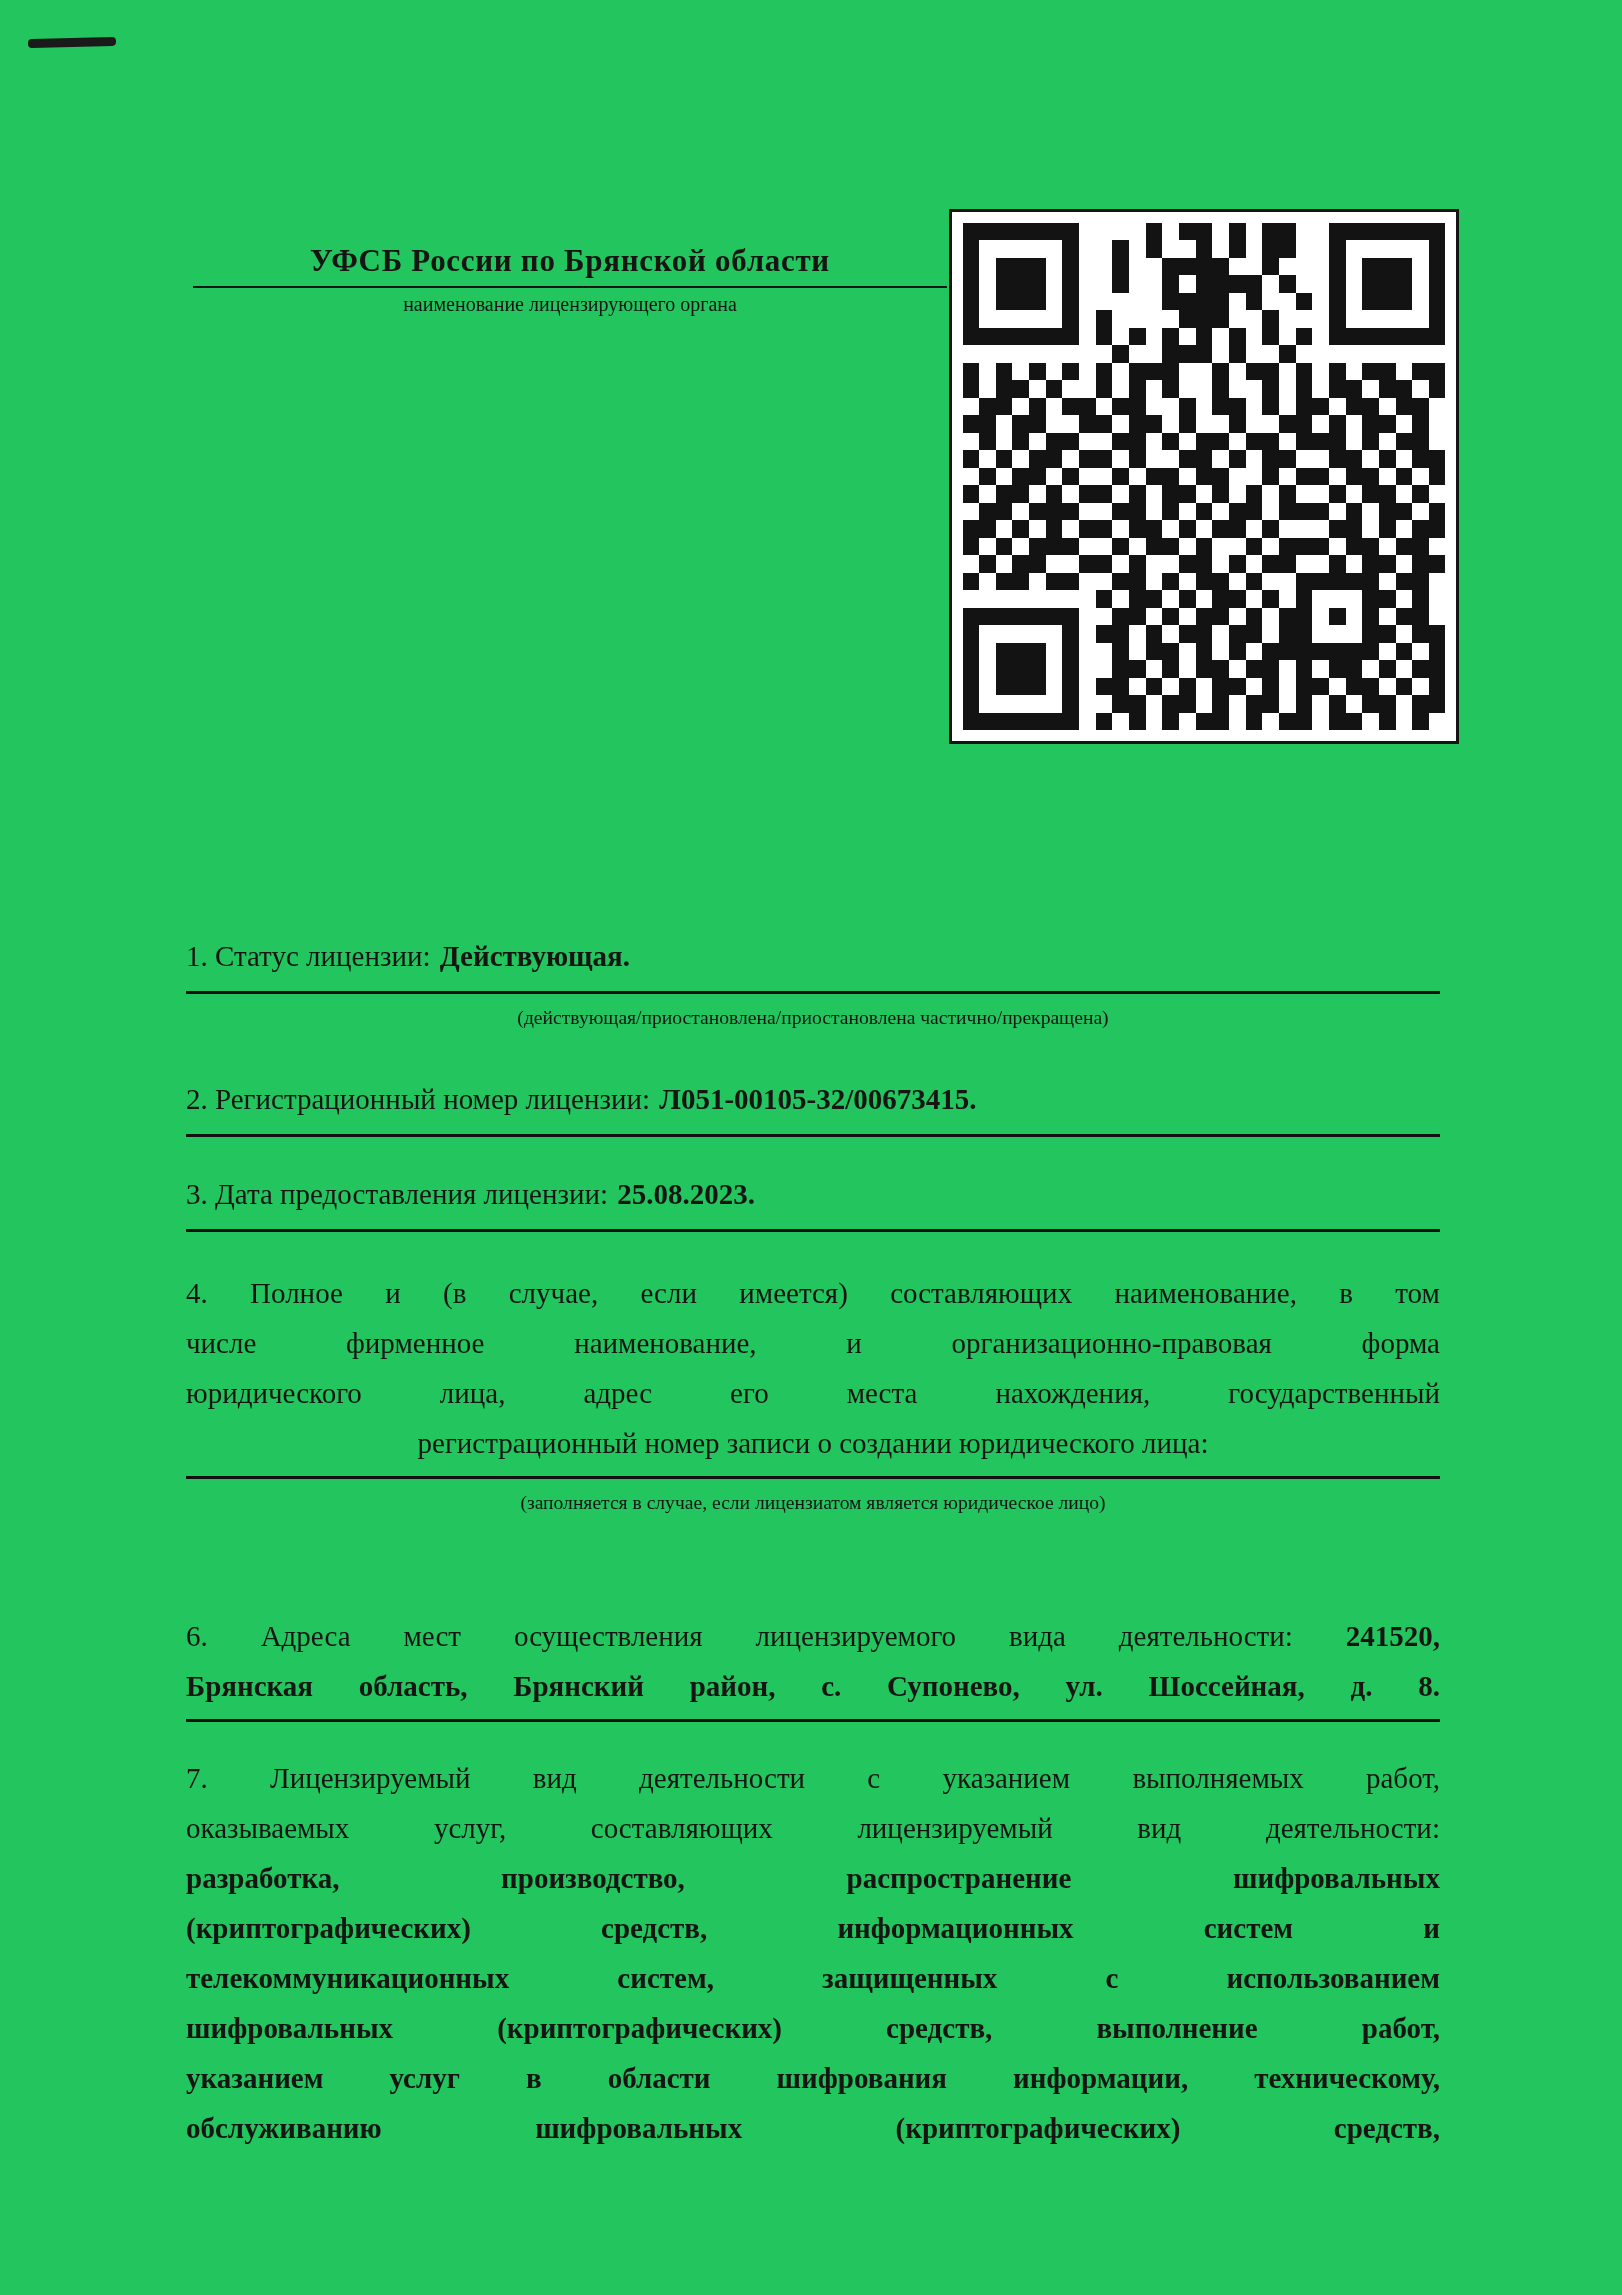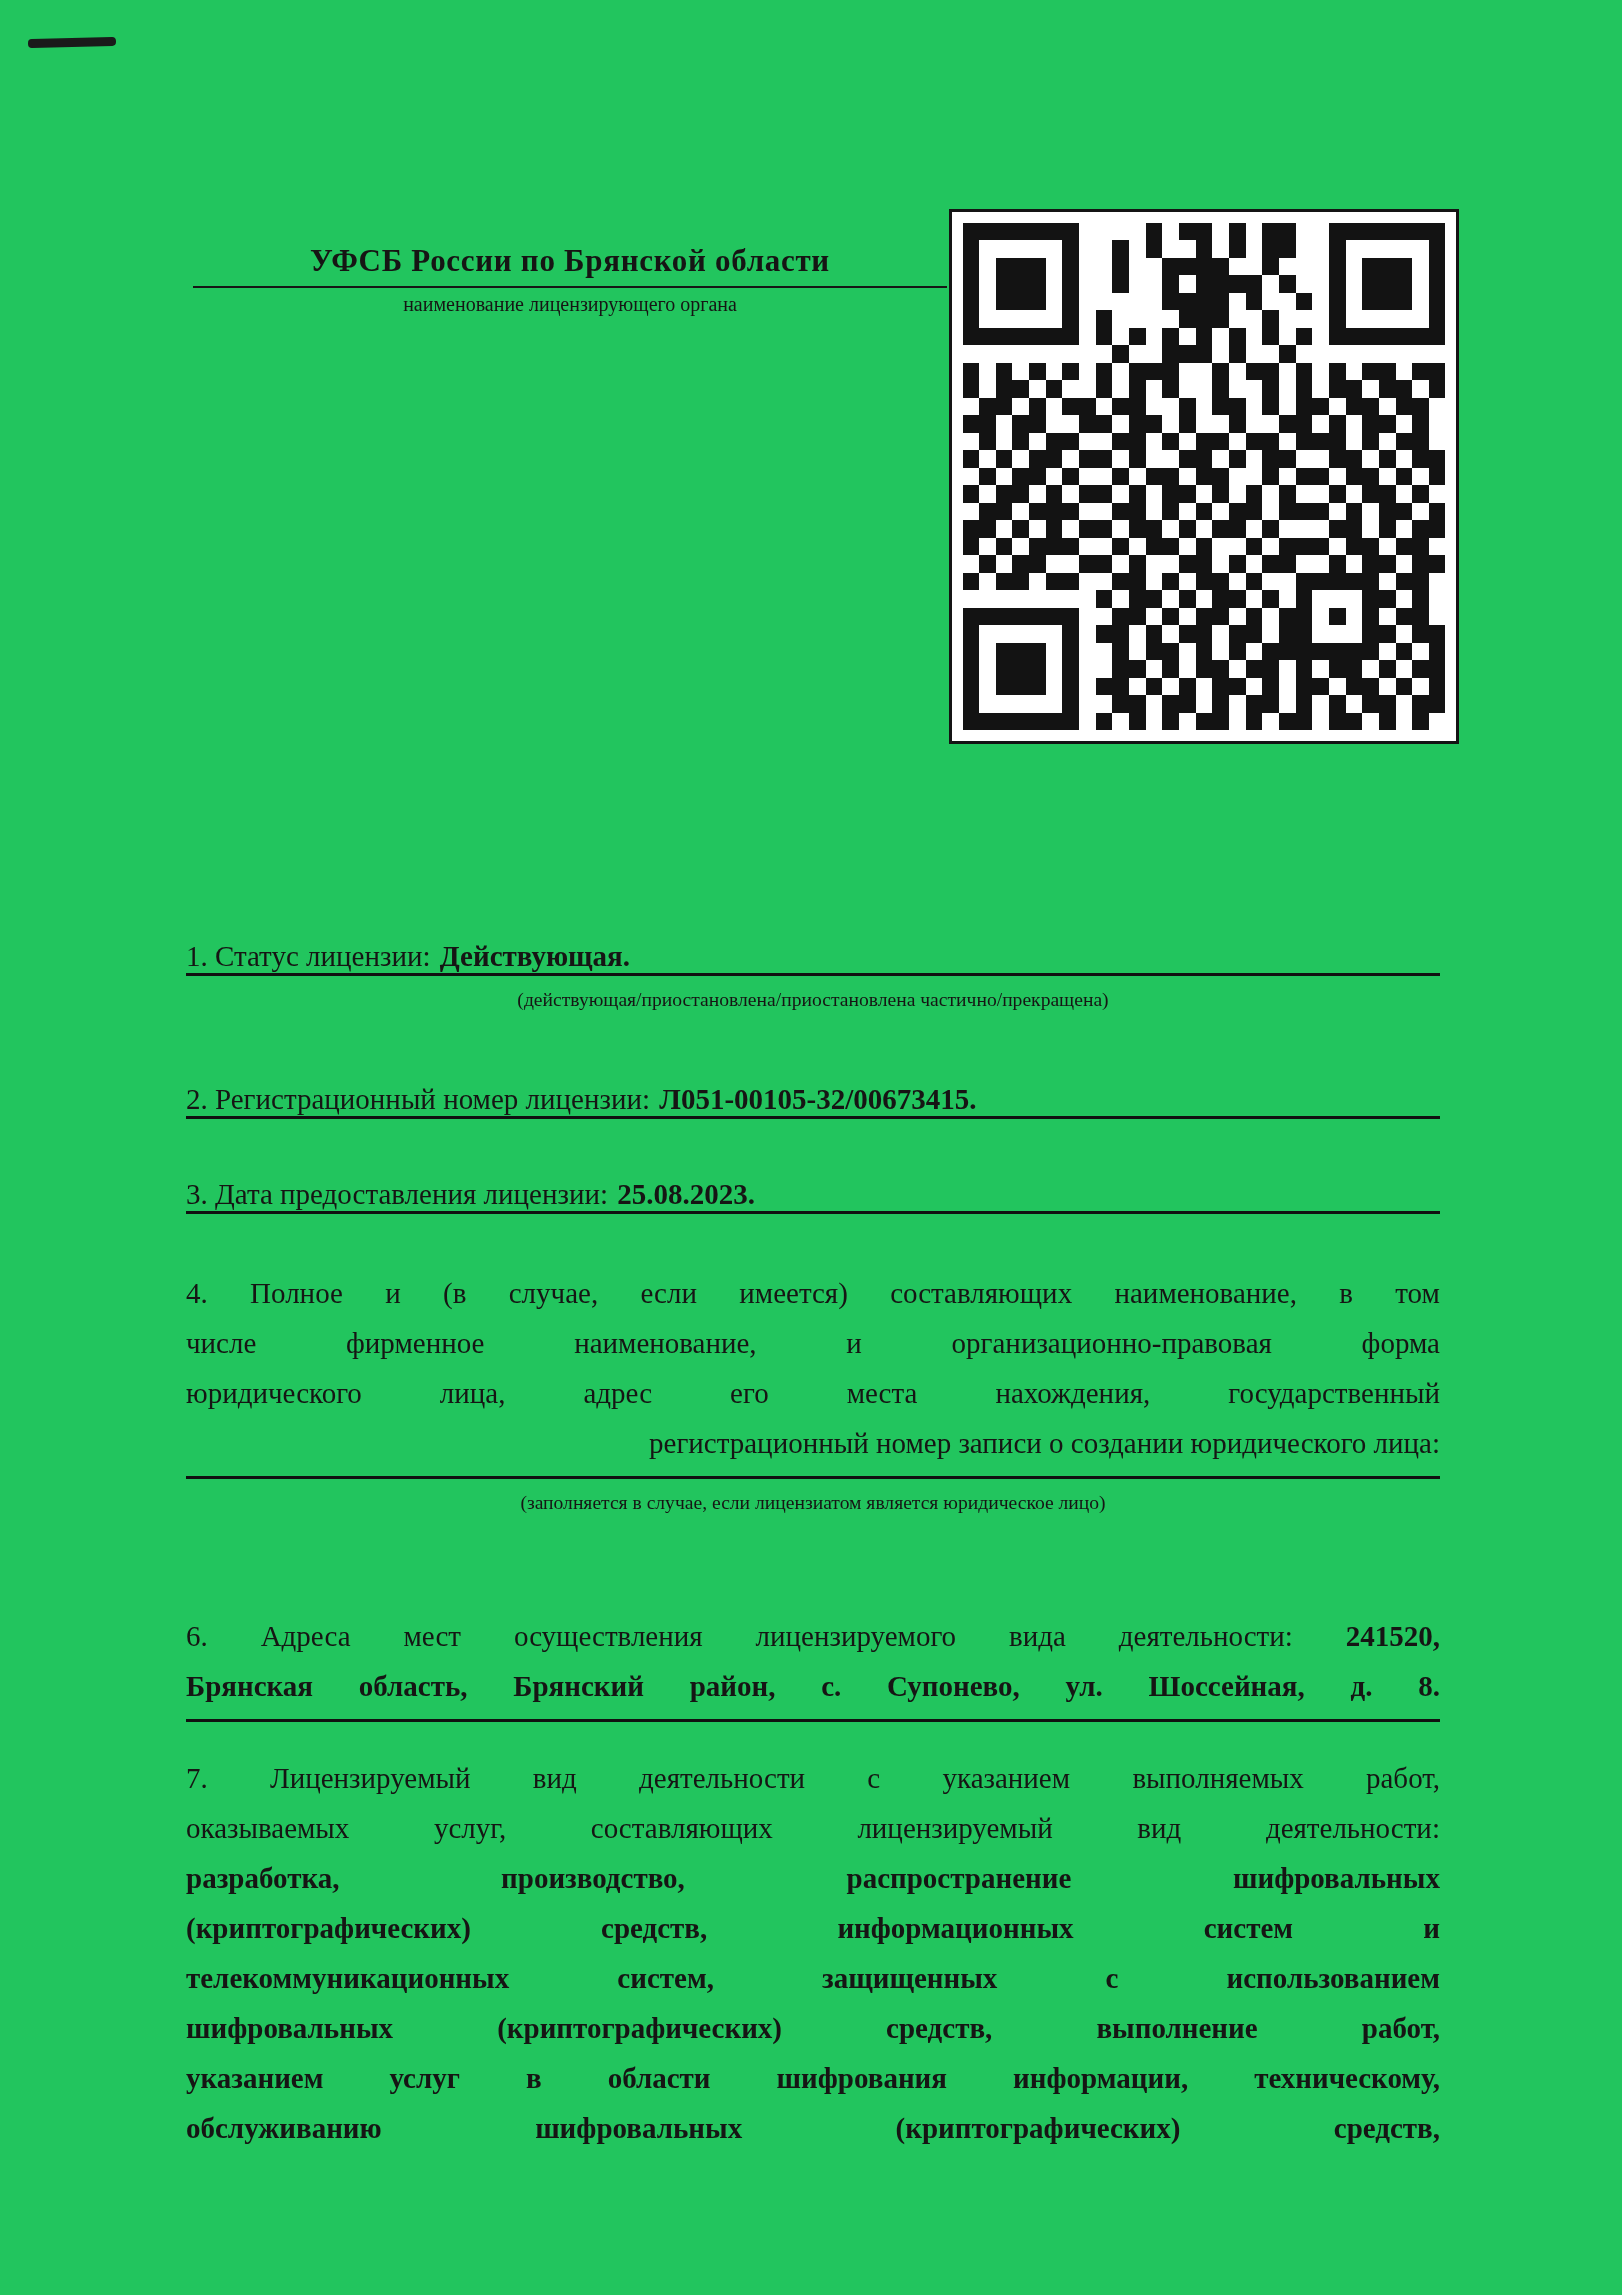--- a/index.html
+++ b/index.html
@@ -20,27 +20,27 @@
     box-sizing:border-box;border:3.3px solid #141414;background:#ffffff;padding:10.5px;
     display:grid;grid-template-columns:repeat(29,1fr);grid-auto-rows:1fr;
   }
   .qr .m{background:#131313;}
   
   .doc-title{position:absolute;left:186px;top:815px;width:1254px;text-align:center;}
   .doc-title .t1{font-size:28px;}
   .doc-title .t2{font-size:28px;margin-top:11px;white-space:nowrap;}
   
   .item{position:absolute;left:186px;width:1254px;font-size:29px;}
-  .line-ul{border-bottom:3.9px solid #111;padding-bottom:0;white-space:nowrap;}
+  .line-ul{border-bottom:3.9px solid #111;padding-bottom:18px;white-space:nowrap;}
   .val{font-weight:bold;margin-left:0.32em;}
   .caption{margin-top:13px;font-size:19.6px;text-align:center;}
   .para.underlined{border-bottom:3.9px solid #111;padding-bottom:7.9px;}
   .pline{height:50px;display:flex;align-items:center;}
   .pline.just{justify-content:space-between;}
-  .pline.nojust{justify-content:flex-end;gap:0.30em;}
+  .pline.nojust{justify-content:center;gap:0.30em;}
   .pline span{white-space:nowrap;}
   .pline .b{font-weight:bold;}
 </style>
 </head>
 <body>
 
 <div class="page">
 
   <div class="artifact-dash"></div>
 

